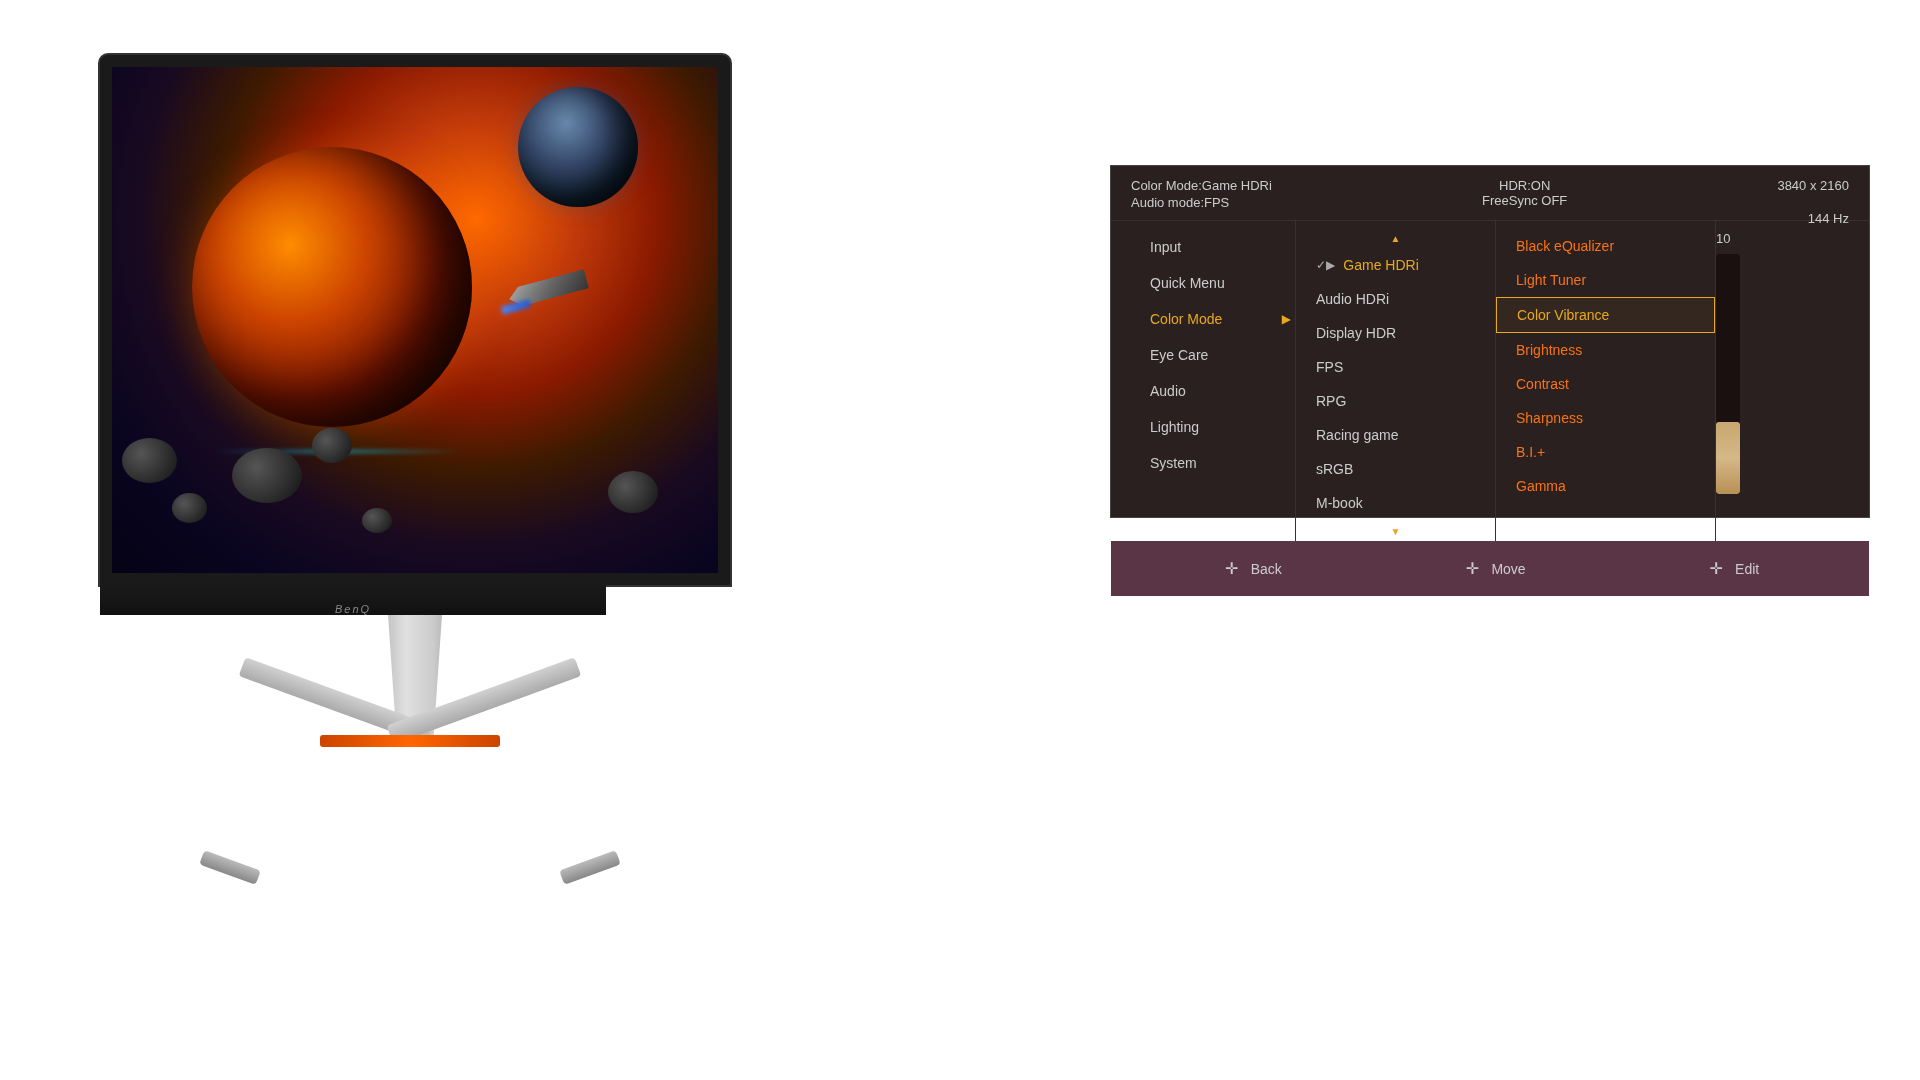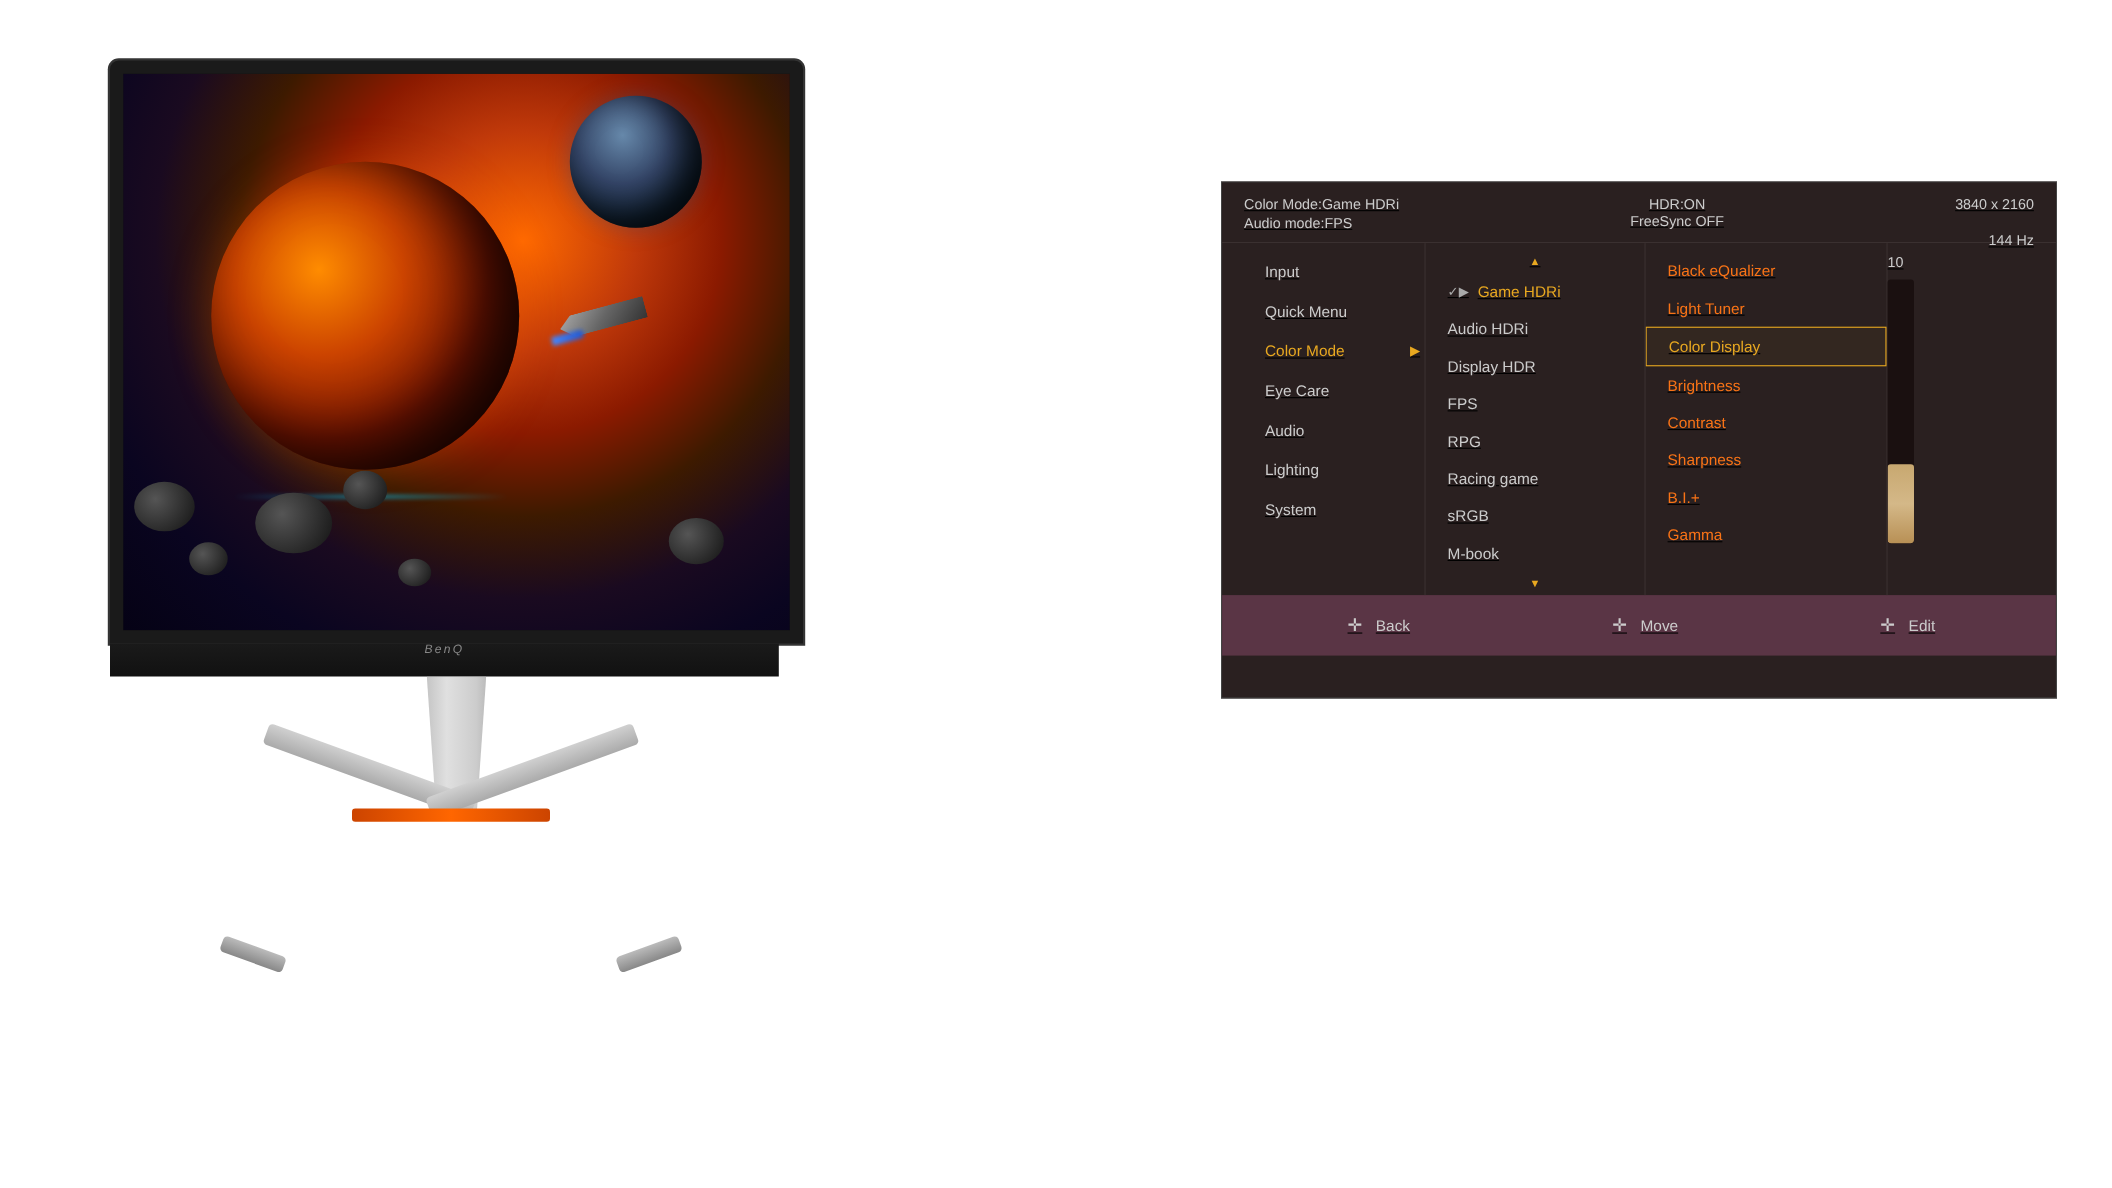--- a/index.html
+++ b/index.html
@@ -121,25 +121,25 @@
       background: linear-gradient(90deg, transparent, #00ccff, transparent);
       filter: blur(2px);
       opacity: 0.7;
     }
 
     
     .monitor-bezel-bottom {
       position: absolute;
       top: 530px;
       left: 60px;
-      width: 608px;
+      width: 506px;
       height: 30px;
       background: linear-gradient(180deg, #1a1a1a, #111);
       display: flex;
-      align-items: flex-start;
+      align-items: flex-end;
       justify-content: center;
     }
 
     .monitor-logo {
       color: #888;
       font-size: 11px;
       font-style: italic;
       letter-spacing: 2px;
     }
 
@@ -218,24 +218,23 @@
       border-radius: 4px;
       transform: rotate(-20deg);
     }
 
     
     .osd-menu {
       position: absolute;
       right: 50px;
       top: 165px;
       width: 760px;
-      height: 470px;
+      height: 353px;
       background: #2a2020;
       border: 1px solid #444;
-      text-decoration: underline;
     }
 
     
     .osd-status-bar {
       display: flex;
       justify-content: space-between;
       align-items: flex-start;
       padding: 12px 20px;
       background: #2a2020;
       border-bottom: 1px solid #3a3030;
@@ -548,21 +547,21 @@
     </div>
 
     <div class="menu-col3">
       <div class="option-item">
         <span>Black eQualizer</span>
       </div>
       <div class="option-item">
         <span>Light Tuner</span>
       </div>
       <div class="option-item highlighted">
-        <span>Color Display</span>
+        <span>Color Vibrance</span>
       </div>
       <div class="option-item">
         <span>Brightness</span>
       </div>
       <div class="option-item">
         <span>Contrast</span>
       </div>
       <div class="option-item">
         <span>Sharpness</span>
       </div>

